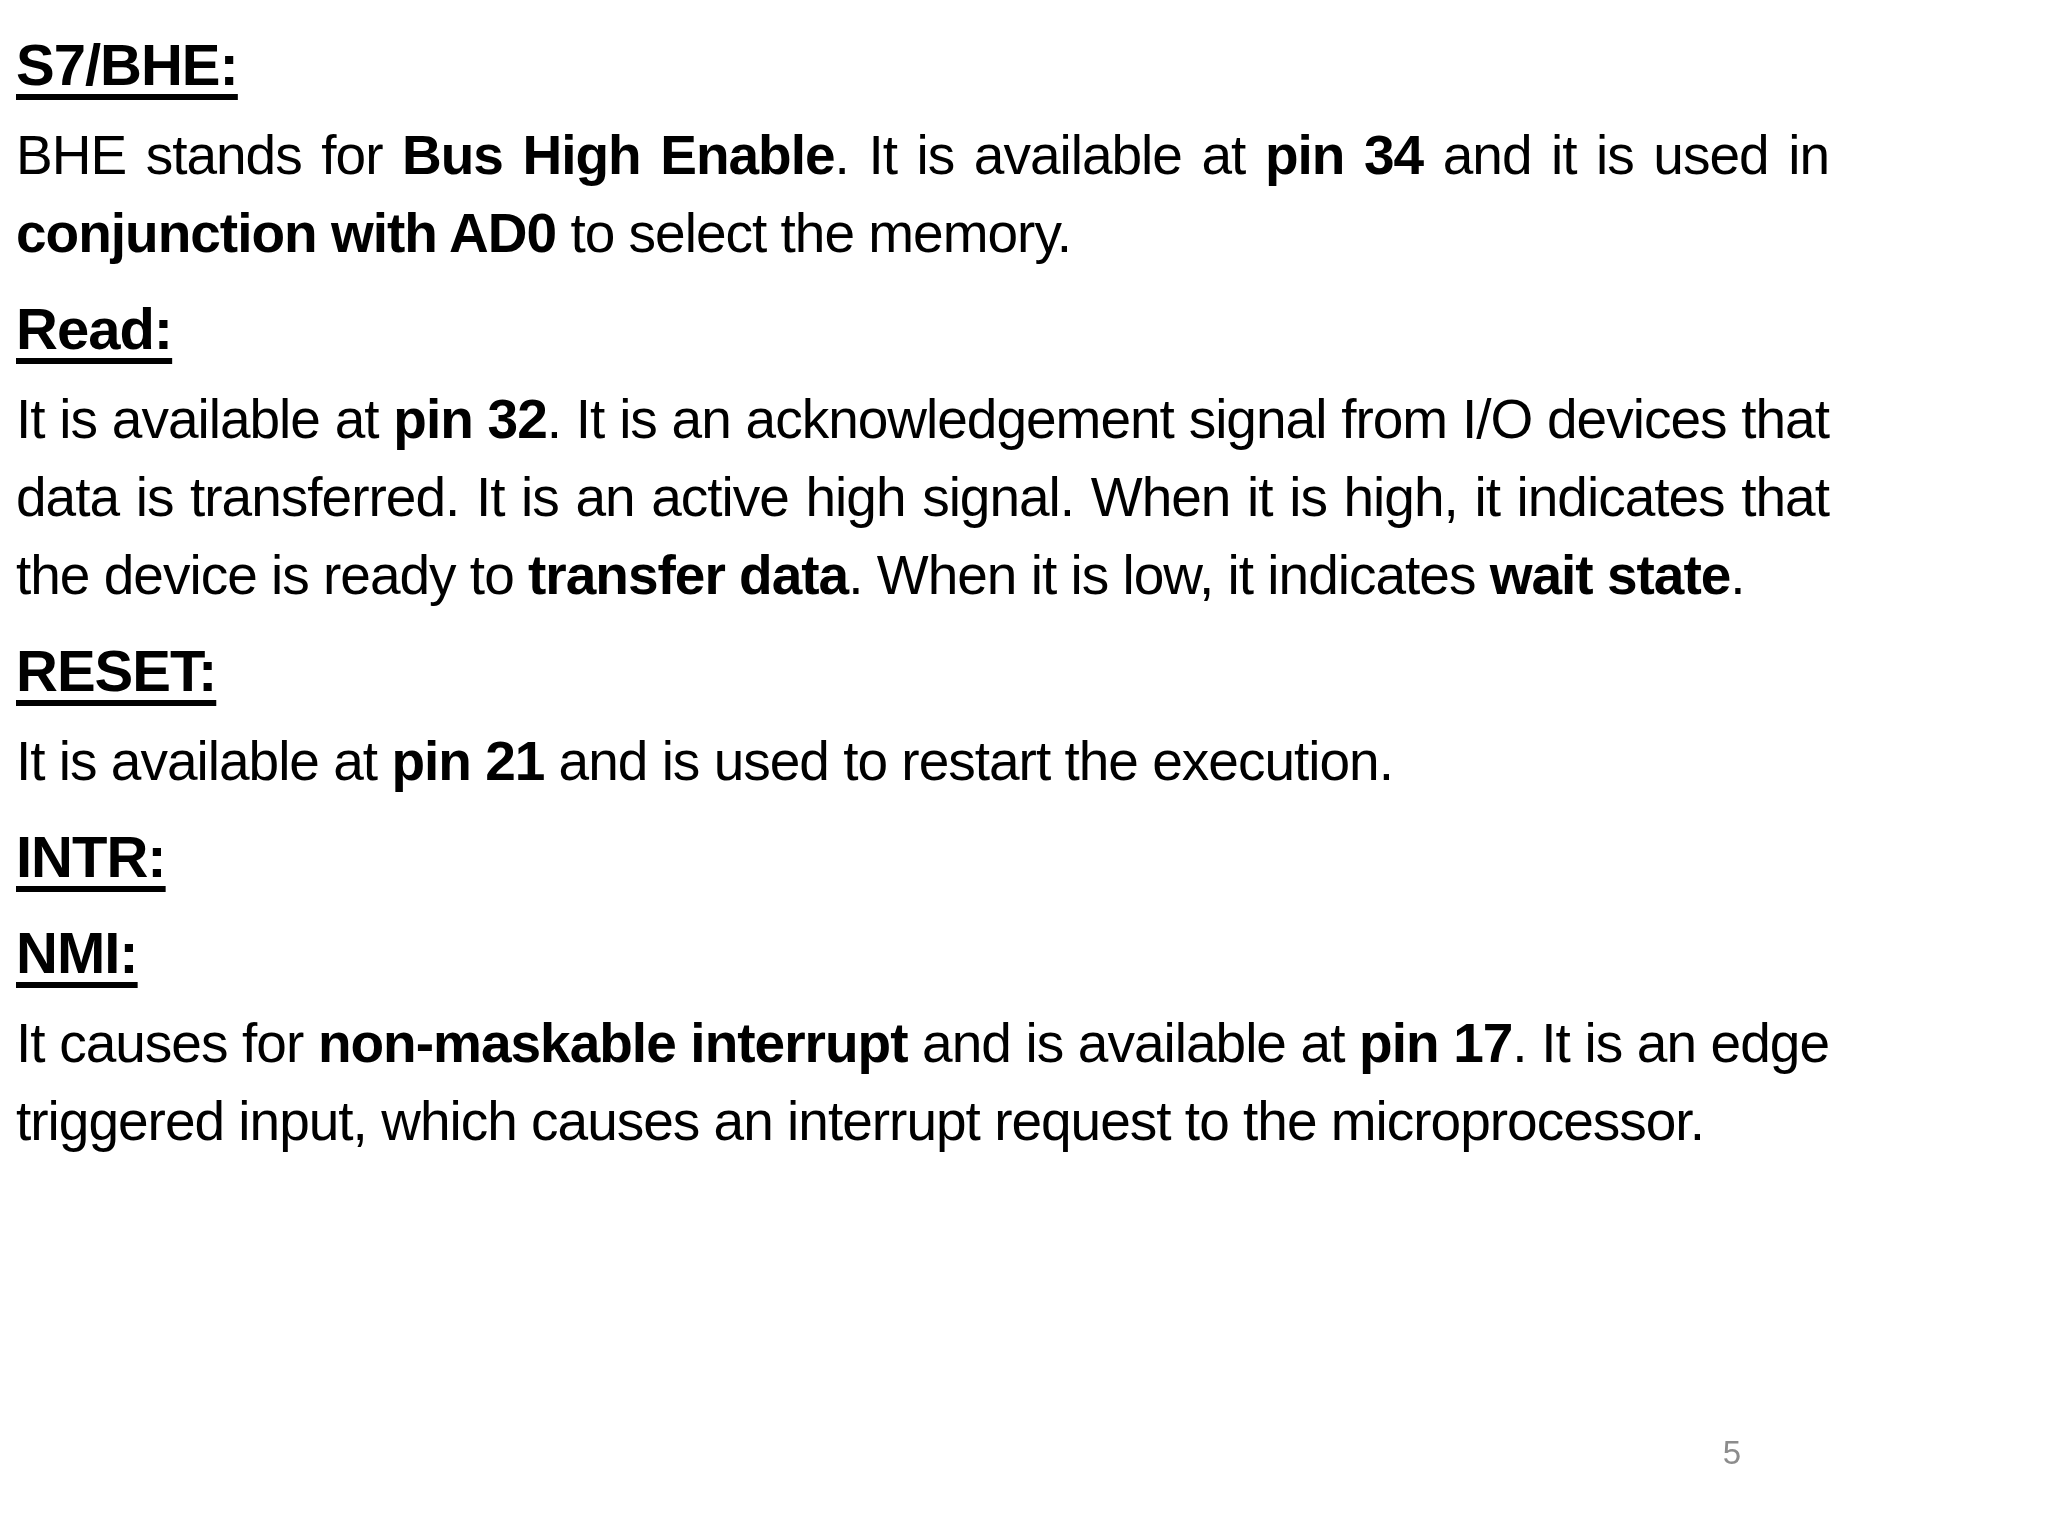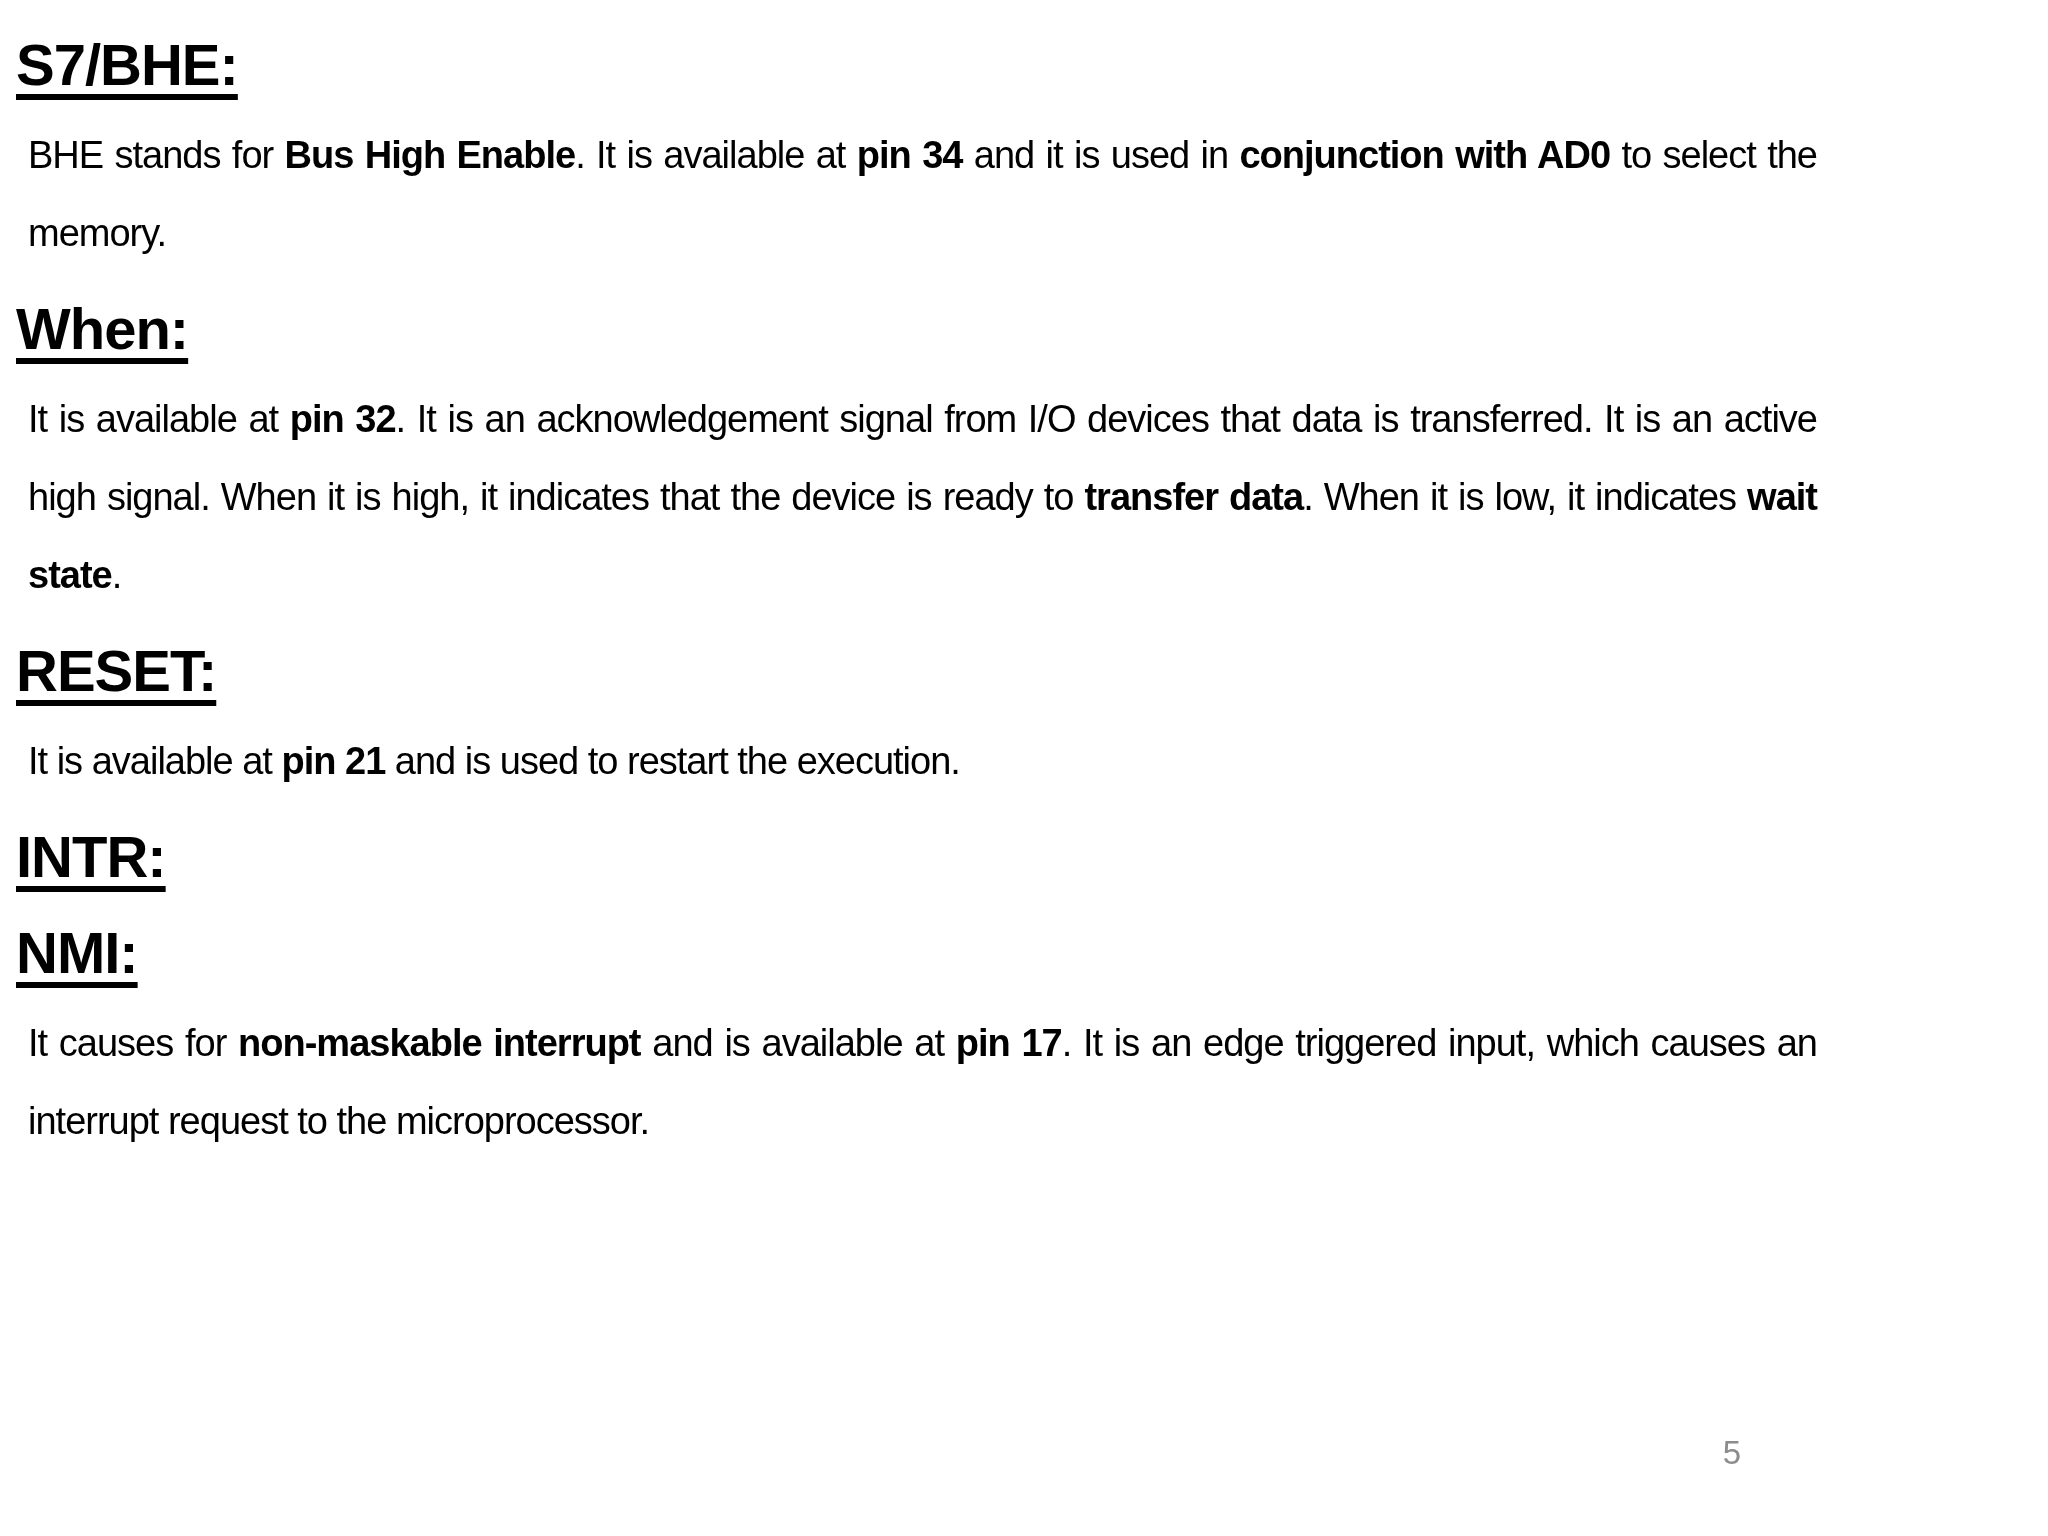--- a/index.html
+++ b/index.html
@@ -26,25 +26,25 @@
     margin: 18px 0 12px 0;
     letter-spacing: -1px;
     text-decoration: underline;
     text-decoration-thickness: 6px;
     text-underline-offset: 9px;
   }
   .content > section:first-child .sec-heading {
     margin-top: 0;
   }
   .sec-text {
-    font-size: 38px;
+    font-size: 55px;
     font-weight: 400;
     line-height: 78px;
     letter-spacing: -1px;
-    margin: 12px;
+    margin: 0;
     text-align: justify;
     text-justify: inter-word;
   }
   .sec-text .b {
     font-weight: 700;
   }
   .page-number {
     position: absolute;
     top: 1436px;
     right: 106px;
@@ -61,21 +61,21 @@
 <div class="slide">
   <div class="content">
 
     <section>
       <h2 class="sec-heading">S7/BHE:</h2>
       <p class="sec-text"><span>BHE stands for </span><span class="b">Bus High Enable</span><span>. It is available at </span><span class="b">pin 34</span><span> and it is used in </span><span class="b">conjunction with AD0</span><span> to select the memory.</span></p>
     </section>
 
 
     <section>
-      <h2 class="sec-heading">When:</h2>
+      <h2 class="sec-heading">Read:</h2>
       <p class="sec-text"><span>It is available at </span><span class="b">pin 32</span><span>. It is an acknowledgement signal from I/O devices that data is transferred. It is an active high signal. When it is high, it indicates that the device is ready to </span><span class="b">transfer data</span><span>. When it is low, it indicates </span><span class="b">wait state</span><span>.</span></p>
     </section>
 
     <section>
       <h2 class="sec-heading">RESET:</h2>
       <p class="sec-text"><span>It is available at </span><span class="b">pin 21</span><span> and is used to restart the execution.</span></p>
     </section>
 
     <section>
       <h2 class="sec-heading">INTR:</h2>

